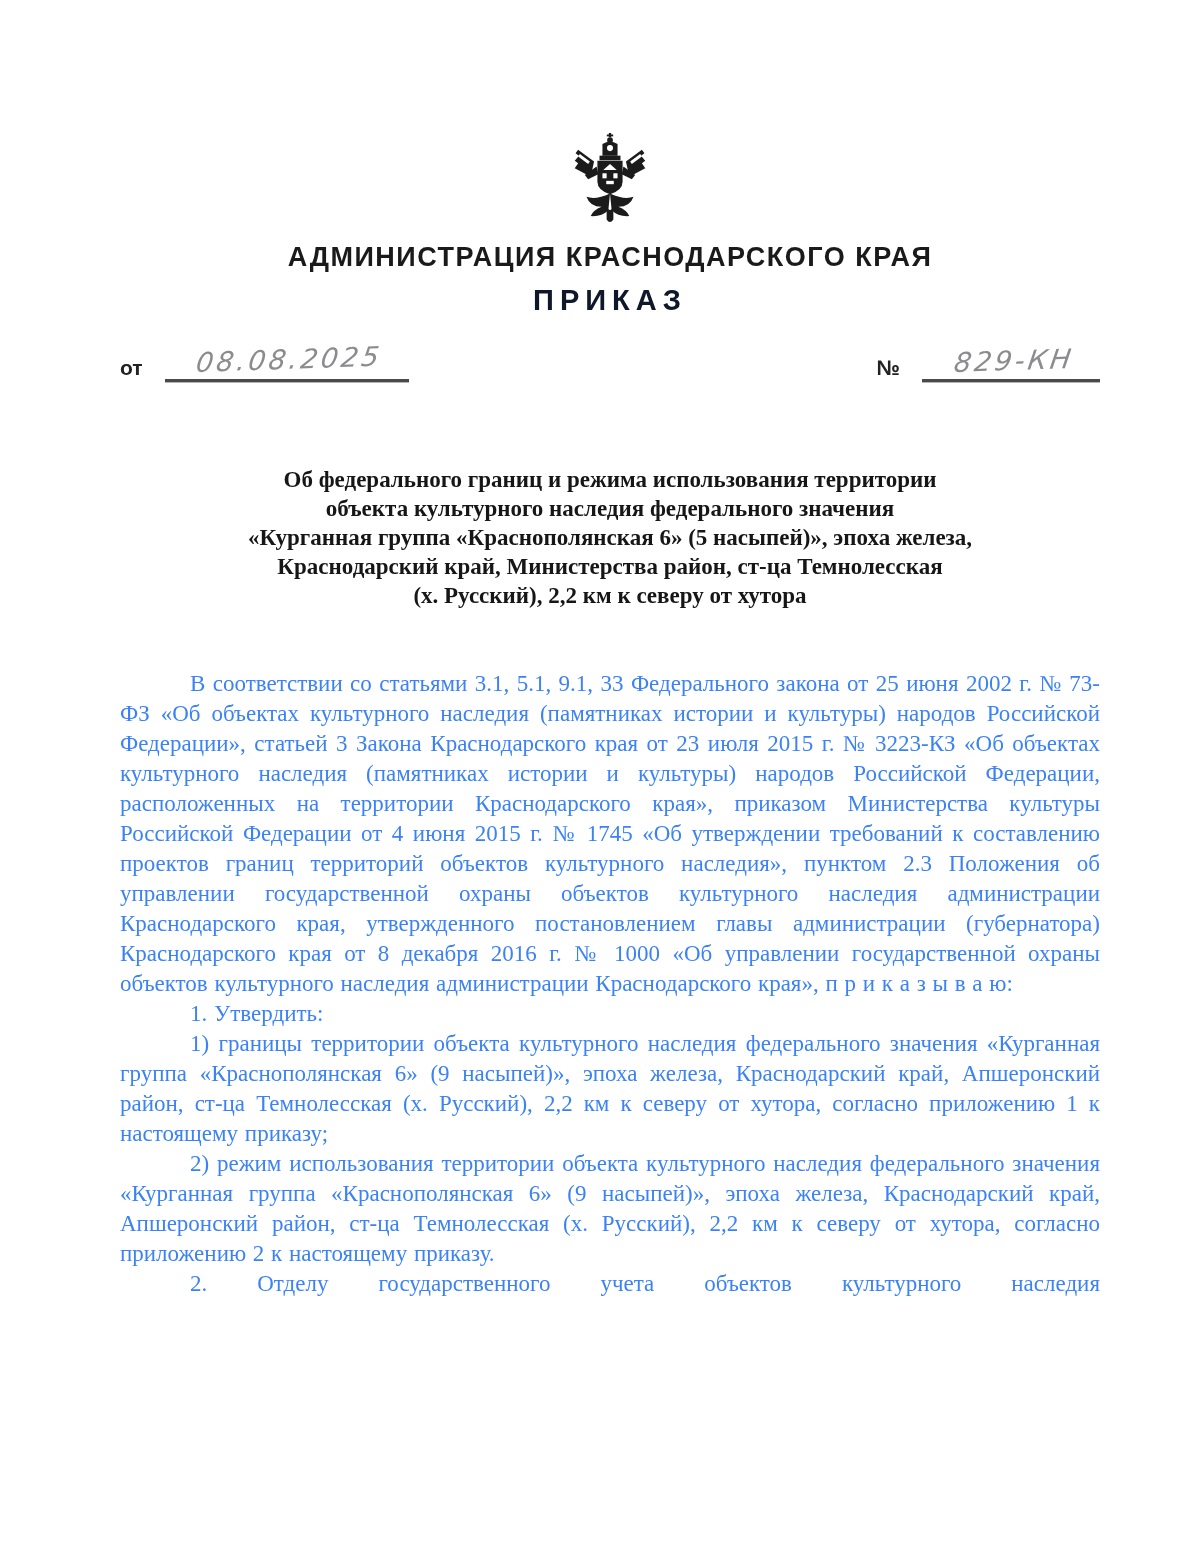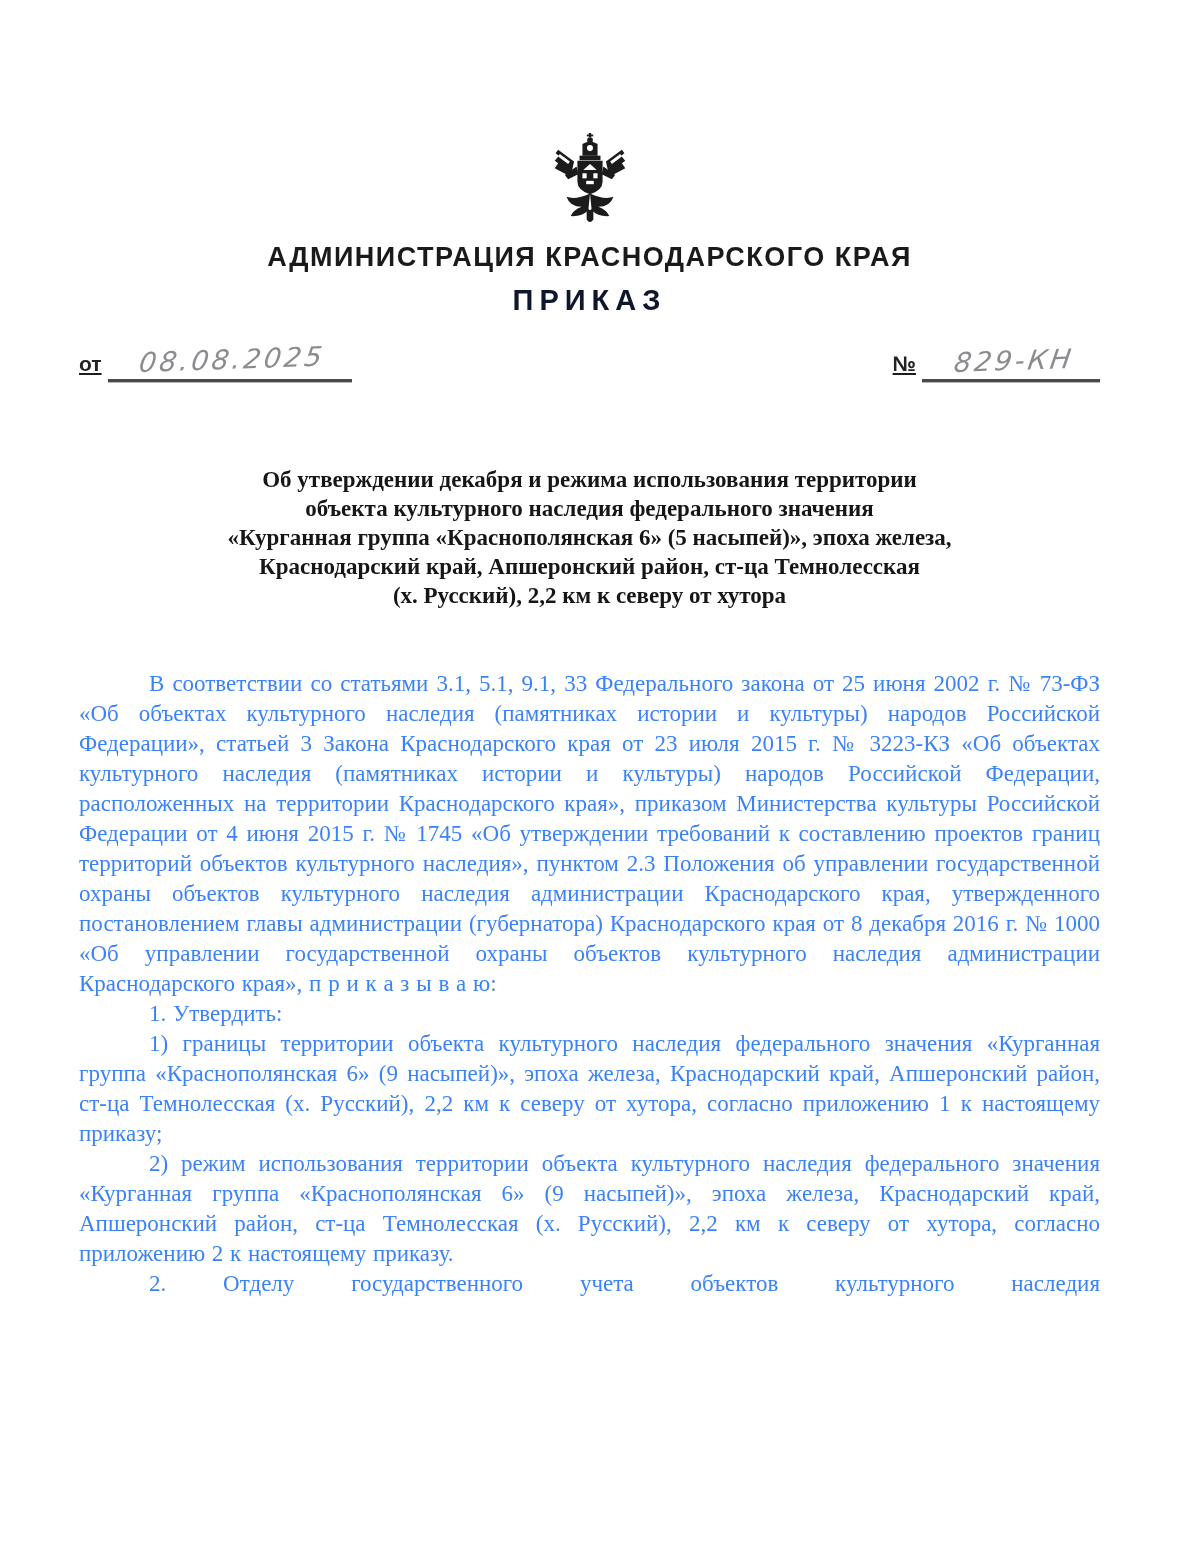--- a/index.html
+++ b/index.html
@@ -3,21 +3,21 @@
 <meta charset="utf-8">
 <style>
   html, body { margin: 0; padding: 0; background: #ffffff; }
   .page {
     position: relative;
     width: 1200px;
     height: 1553px;
     box-sizing: border-box;
     background: #ffffff;
     color: #1c1c1c;
-    padding: 0 100px 0 79px;
+    padding: 0 100px 0 120px;
     overflow: hidden;
     font-family: "Liberation Serif", serif;
   }
   .emblem {
     width: 86px;
     height: 94px;
     margin: 133px auto 0 auto;
   }
   .emblem svg { width: 100%; height: 100%; display: block; }
   .org-name {
@@ -39,21 +39,21 @@
     font-size: 29px;
     letter-spacing: 6px;
     color: #0f172a;
   }
   .meta-row {
     margin-top: 30px;
     display: flex;
     justify-content: space-between;
     align-items: flex-end;
   }
-  .meta-group { display: flex; align-items: center; gap: 6px; text-decoration: underline; }
+  .meta-group { display: flex; align-items: flex-end; gap: 22px; }
   .meta-label {
     font-family: "Liberation Sans", sans-serif;
     font-weight: bold;
     font-size: 21px;
     color: #222;
     padding-bottom: 2px;
   }
   .blank-line {
     display: inline-block;
     border-bottom: 3px solid #4a4a4a;
@@ -159,24 +159,24 @@
       <span class="blank-line blank-date"><span class="handwritten">08.08.2025</span></span>
     </div>
     <div class="meta-group">
       <span class="meta-label">№</span>
       <span class="blank-line blank-number"><span class="handwritten">829-КН</span></span>
     </div>
   </div>
 
 
   <div class="doc-title">
-    <div>Об утверждении декабря и режима использования территории</div>
+    <div>Об федерального границ и режима использования территории</div>
     <div>объекта культурного наследия федерального значения</div>
     <div>«Курганная группа «Краснополянская 6» (5 насыпей)», эпоха железа,</div>
-    <div>Краснодарский край, Апшеронский район, ст-ца Темнолесская</div>
+    <div>Краснодарский край, Министерства район, ст-ца Темнолесская</div>
     <div>(х. Русский), 2,2 км к северу от хутора</div>
   </div>
 
   <div class="doc-body">
     <p>В соответствии со статьями 3.1, 5.1, 9.1, 33 Федерального закона от 25 июня 2002 г. № 73-ФЗ «Об объектах культурного наследия (памятниках истории и культуры) народов Российской Федерации», статьей 3 Закона Краснодарского края от 23 июля 2015 г. № 3223-КЗ «Об объектах культурного наследия (памятниках истории и культуры) народов Российской Федерации, расположенных на территории Краснодарского края», приказом Министерства культуры Российской Федерации от 4 июня 2015 г. № 1745 «Об утверждении требований к составлению проектов границ территорий объектов культурного наследия», пунктом 2.3 Положения об управлении государственной охраны объектов культурного наследия администрации Краснодарского края, утвержденного постановлением главы администрации (губернатора) Краснодарского края от 8 декабря 2016 г. № 1000 «Об управлении государственной охраны объектов культурного наследия администрации Краснодарского края», п р и к а з ы в а ю:</p>
     <p>1. Утвердить:</p>
     <p>1) границы территории объекта культурного наследия федерального значения «Курганная группа «Краснополянская 6» (9 насыпей)», эпоха железа, Краснодарский край, Апшеронский район, ст-ца Темнолесская (х. Русский), 2,2 км к северу от хутора, согласно приложению 1 к настоящему приказу;</p>
     <p>2) режим использования территории объекта культурного наследия федерального значения «Курганная группа «Краснополянская 6» (9 насыпей)», эпоха железа, Краснодарский край, Апшеронский район, ст-ца Темнолесская (х. Русский), 2,2 км к северу от хутора, согласно приложению 2 к настоящему приказу.</p>
     <p class="cutoff-line">2. Отделу государственного учета объектов культурного наследия</p>
   </div>

